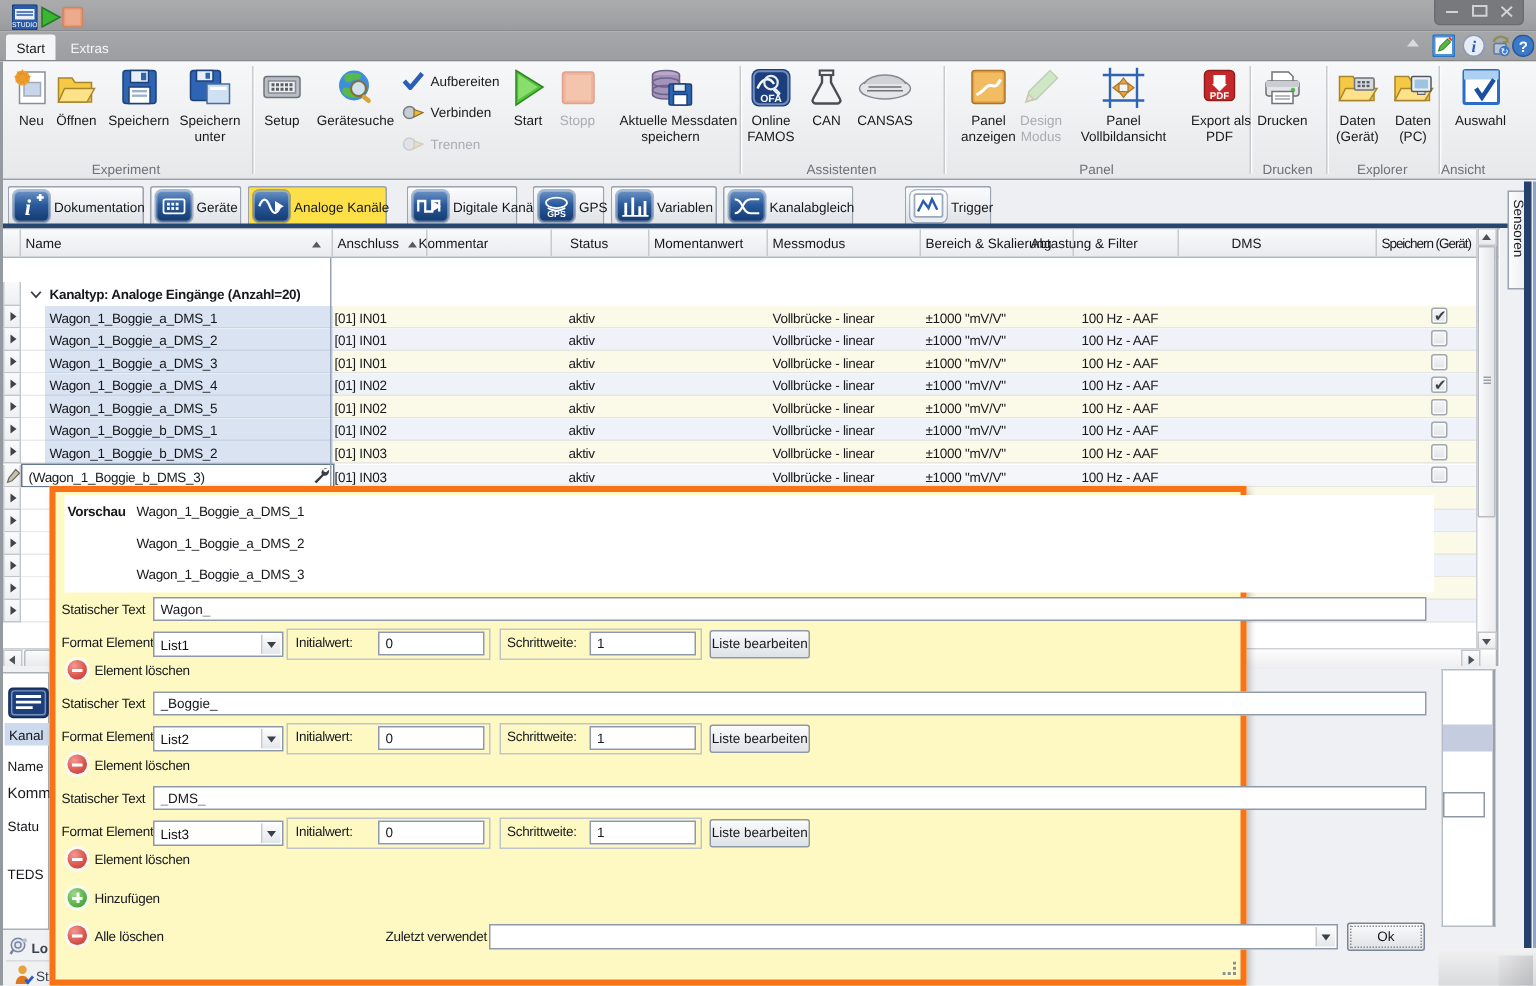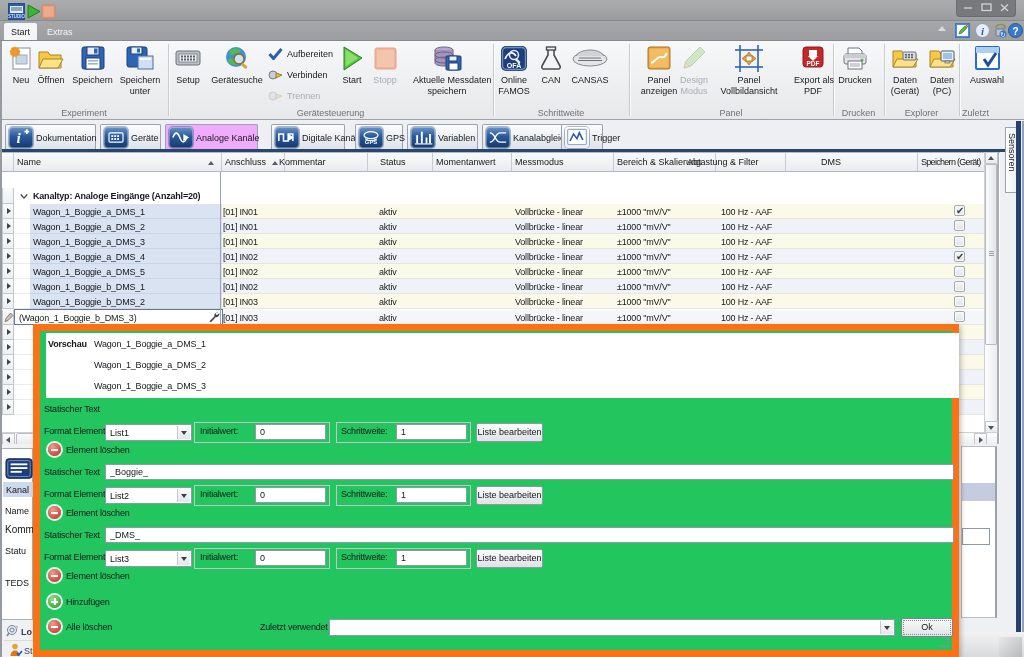--- a/index.html
+++ b/index.html
@@ -24,21 +24,21 @@
 .rbig { position:absolute; top:2px; text-align:center; font-size:9px; color:#1a1a1a; line-height:11px; white-space:nowrap; }
 .rbig .ric { display:block; margin:2px auto 3px auto; }
 .rsm { position:absolute; font-size:9px; color:#1a1a1a; height:16px; line-height:14px; white-space:nowrap; }
 .rsm svg { vertical-align:-3px; margin-right:4px; }
 .gray { color:#a9adb2; }
 
 
 #docstrip { left:0; top:121px; width:1024px; height:29px; background:#edeff2; }
 #docnavy { left:0; top:149px; width:1019px; height:3px; background:#27476f; }
 .dtab { position:absolute; top:3px; height:26px; background:linear-gradient(#fbfcfd,#e9ecef 60%,#dde0e5); border:1px solid #9aa3af; border-bottom:none; border-radius:2px 2px 0 0; font-size:9px; color:#16181c; padding:8px 0 0 30px; white-space:nowrap; }
-.dtab.active { background:#f0abfc;padding-left:30px; }
+.dtab.active { background:#fde047;padding-left:30px; }
 .dico { position:absolute; left:3px; top:2px; width:24px; height:21px; border-radius:4px; background:linear-gradient(#6d94c6,#2a5a9c 45%,#12396e); box-shadow:inset 0 0 0 1px rgba(255,255,255,.3), 0 0 0 1px rgba(30,60,110,.35); }
 
 
 #grid { left:0; top:152px; width:1000px; height:292px; background:#fff; border-top:1px solid #b4bac2; }
 #ghead { position:absolute; left:2px; top:0; width:997px; height:19px; background:linear-gradient(#f9fafb,#eff1f4 60%,#e9ebef); border-bottom:1px solid #acb5c2; }
 .hcell { position:absolute; top:0; height:18px; border-right:1px solid #c6cad1; padding:4px 0 0 3px; font-size:9px; color:#15171a; white-space:nowrap; }
 .sortup { position:absolute; top:8px; width:0; height:0; border-left:3.5px solid transparent; border-right:3.5px solid transparent; border-bottom:4px solid #565b63; }
 .trow { position:absolute; left:2px; width:997px; height:15px; background:#fff; }
 .handle { position:absolute; left:0px; top:0; width:12px; height:15.1px; background:linear-gradient(#f9fafb,#edeff2); border:1px solid #c3c7cc; border-top:none; }
 .harr { position:absolute; left:4px; top:4px; width:0; height:0; border-top:3.5px solid transparent; border-bottom:3.5px solid transparent; border-left:4.5px solid #3f444a; }
@@ -69,21 +69,21 @@
 
 
 #rightnavy { left:1016px; top:121px; width:5px; height:512px; background:#24406b; }
 #rightedge { left:1022px; top:121px; width:2px; height:536px; background:#8fa3c4; }
 #leftedge { left:0; top:41px; width:2px; height:616px; background:#9599a0; }
 
 
 #leftpanel { left:2px; top:444px; width:31px; height:213px; background:#f0f1f3; }
 
 
-#popup { left:33px; top:324px; width:926px; height:333px; background:#22c55e; border:7px solid #f97316; box-shadow:2px 2px 5px rgba(0,0,0,.25); }
+#popup { left:33px; top:324px; width:798px; height:333px; background:#fef9c3; border:4px solid #f97316; box-shadow:2px 2px 5px rgba(0,0,0,.25); }
 .ptext { position:absolute; font-size:9px; color:#16181c; white-space:nowrap; letter-spacing:-0.2px; }
 .pfield { position:absolute; background:#fff; border:1px solid #8e9aac; font-size:9px; color:#16181c; padding:0 0 0 4px; font-family:"Liberation Sans",sans-serif; }
 .pcombo { position:absolute; background:#fff; border:1px solid #8e9aac; font-size:9px; padding:3px 0 0 4px; }
 .pcombobtn { position:absolute; right:1px; top:1px; bottom:1px; width:13px; background:linear-gradient(#fdfdfd,#e4e6ea); border-left:1px solid #c6cad0; }
 .pcombobtn:after { content:""; position:absolute; left:3px; top:5px; border-left:3.5px solid transparent; border-right:3.5px solid transparent; border-top:4px solid #39404a; }
 .pgroup { position:absolute; border:1px solid #c0c5cc; }
 .pbtn { position:absolute; background:linear-gradient(#fbfbfc,#eceef0 50%,#dfe2e6); border:1px solid #8e99a7; border-radius:2px; font-size:9px; color:#16181c; text-align:center; white-space:nowrap; }
 .circminus, .circplus { position:absolute; width:13px; height:13px; border-radius:50%; box-shadow:0 0 0 2px rgba(248,249,250,.9); }
 .circminus { background:radial-gradient(circle at 35% 30%, #f29a93, #d9534a 60%, #b93a32); }
 .circminus:after { content:""; position:absolute; left:3px; top:5.5px; width:7px; height:2px; background:#fff; }
@@ -151,26 +151,25 @@
   <div id="ribbon" class="ab">
 
     <div class="rsep" style="left:168px"></div>
     <div class="rsep" style="left:493px"></div>
     <div class="rsep" style="left:629px"></div>
     <div class="rsep" style="left:833px"></div>
     <div class="rsep" style="left:884px"></div>
     <div class="rsep" style="left:959px"></div>
 
     <div class="rlbl" style="left:0;width:168px">Experiment</div>
-    <div class="rlbl" style="left:168px;width:325px">Gerätesteuerung</div>
-    <div class="rlbl" style="left:493px;width:136px">Schrittweite</div>
+    <div class="rlbl" style="left:493px;width:136px">Assistenten</div>
     <div class="rlbl" style="left:629px;width:204px">Panel</div>
     <div class="rlbl" style="left:833px;width:51px">Drucken</div>
     <div class="rlbl" style="left:884px;width:75px">Explorer</div>
-    <div class="rlbl" style="left:948px;width:55px">Zuletzt</div>
+    <div class="rlbl" style="left:948px;width:55px">Ansicht</div>
 
     <div class="rbig" style="left:2px;width:38px"><svg class="ric" width="26" height="27" viewBox="0 0 26 27">
           <rect x="5" y="3" width="17" height="21" fill="#fff" stroke="#8a8f96"></rect>
           <rect x="8" y="10" width="11" height="9" fill="#c9d6e8" stroke="#9eaabb"></rect>
           <circle cx="7" cy="7" r="5" fill="#f0a43c"></circle>
           <circle cx="7" cy="7" r="2.2" fill="#fde68a"></circle>
           <path d="M7 1l1.2 3.2L11 2.5 9.7 5.4 13 6l-3 1.5L12 10 8.5 9l.2 3.4L7 9.6 5 12.4l.3-3.4L2 10l2-2.5L1 6l3.3-.6L3 2.5l2.8.7z" fill="#e89020" opacity=".85"></path>
         </svg>Neu</div>
     <div class="rbig" style="left:30px;width:42px"><svg class="ric" width="30" height="27" viewBox="0 0 30 27">
           <path d="M3 7h9l2 3h11v13H3z" fill="#f5c944" stroke="#a8852c"></path>
@@ -368,21 +367,21 @@
               <line x1="4" y1="13" x2="4" y2="6"></line>
               <line x1="8" y1="13" x2="8" y2="3"></line>
               <line x1="12" y1="13" x2="12" y2="8"></line>
               <line x1="15" y1="13" x2="15" y2="5"></line>
             </g>
             <line x1="2" y1="13.5" x2="17" y2="13.5" stroke="#fff"></line>
           </svg></span>Variablen</div>
     <div class="dtab" style="left:482px;width:87px"><span class="dico"><svg width="24" height="21" viewBox="-1 -1 20 18">
             <path d="M2 12C7 12 6 4 11 4h5M2 4c5 0 4 8 9 8h5" stroke="#fff" fill="none" stroke-width="1.2"></path>
           </svg></span>Kanalabgleich</div>
-    <div class="dtab" style="left:561px;width:42px"><span class="dico" style="background:linear-gradient(#fdfdfe,#e8ecf2)"><svg width="24" height="21" viewBox="-1 -1 20 18">
+    <div class="dtab" style="left:603px;width:58px"><span class="dico" style="background:linear-gradient(#fdfdfe,#e8ecf2)"><svg width="24" height="21" viewBox="-1 -1 20 18">
             <rect x="1" y="1" width="16" height="13" rx="1" fill="#fff" stroke="#9ab"></rect>
             <path d="M3 11l3-6 3 4 2-5 3 6" stroke="#2a5cb0" fill="none" stroke-width="1.4"></path>
           </svg></span>Trigger</div>
   </div>
   <div id="docnavy" class="ab"></div>
 
   <div id="grid" class="ab">
     <div id="ghead">
       <div class="hcell" style="left:0;width:12px"></div>
       <div class="hcell" style="left:12px;width:208px">Name<div class="sortup" style="left:194px"></div></div>
@@ -643,20 +642,21 @@
 
   <div id="popup" class="ab">
 
     <div class="ab" style="left:6px;top:2px;width:913px;height:65px;background:#fff"></div>
     <div class="ptext" style="left:8px;top:8px;font-weight:bold">Vorschau</div>
     <div class="ptext" style="left:54px;top:8px">Wagon_1_Boggie_a_DMS_1</div>
     <div class="ptext" style="left:54px;top:29px">Wagon_1_Boggie_a_DMS_2</div>
     <div class="ptext" style="left:54px;top:50px">Wagon_1_Boggie_a_DMS_3</div>
 
     <div class="ptext" style="left:4px;top:73px">Statischer Text</div>
+    <input class="pfield" style="left: 65px; top: 70px; width: 849px; height: 16px;" value="Wagon_">
     <div class="ptext" style="left:4px;top:95px">Format Element</div>
     <div class="pcombo" style="left:65px;top:93px;width:87px;height:17px">List1<div class="pcombobtn"></div></div>
     <div class="pgroup" style="left:154px;top:91px;width:136px;height:21px"></div>
     <div class="ptext" style="left:160px;top:95px">Initialwert:</div>
     <input class="pfield" style="left: 215px; top: 93px; width: 71px; height: 16px;" value="0">
     <div class="pgroup" style="left:296px;top:91px;width:135px;height:21px"></div>
     <div class="ptext" style="left:301px;top:95px">Schrittweite:</div>
     <input class="pfield" style="left: 356px; top: 93px; width: 71px; height: 16px;" value="1">
     <div class="pbtn" style="left:436px;top:92px;width:67px;height:19px;padding-top:3px">Liste bearbeiten</div>
     <div class="circminus" style="left:8px;top:112px"></div>

